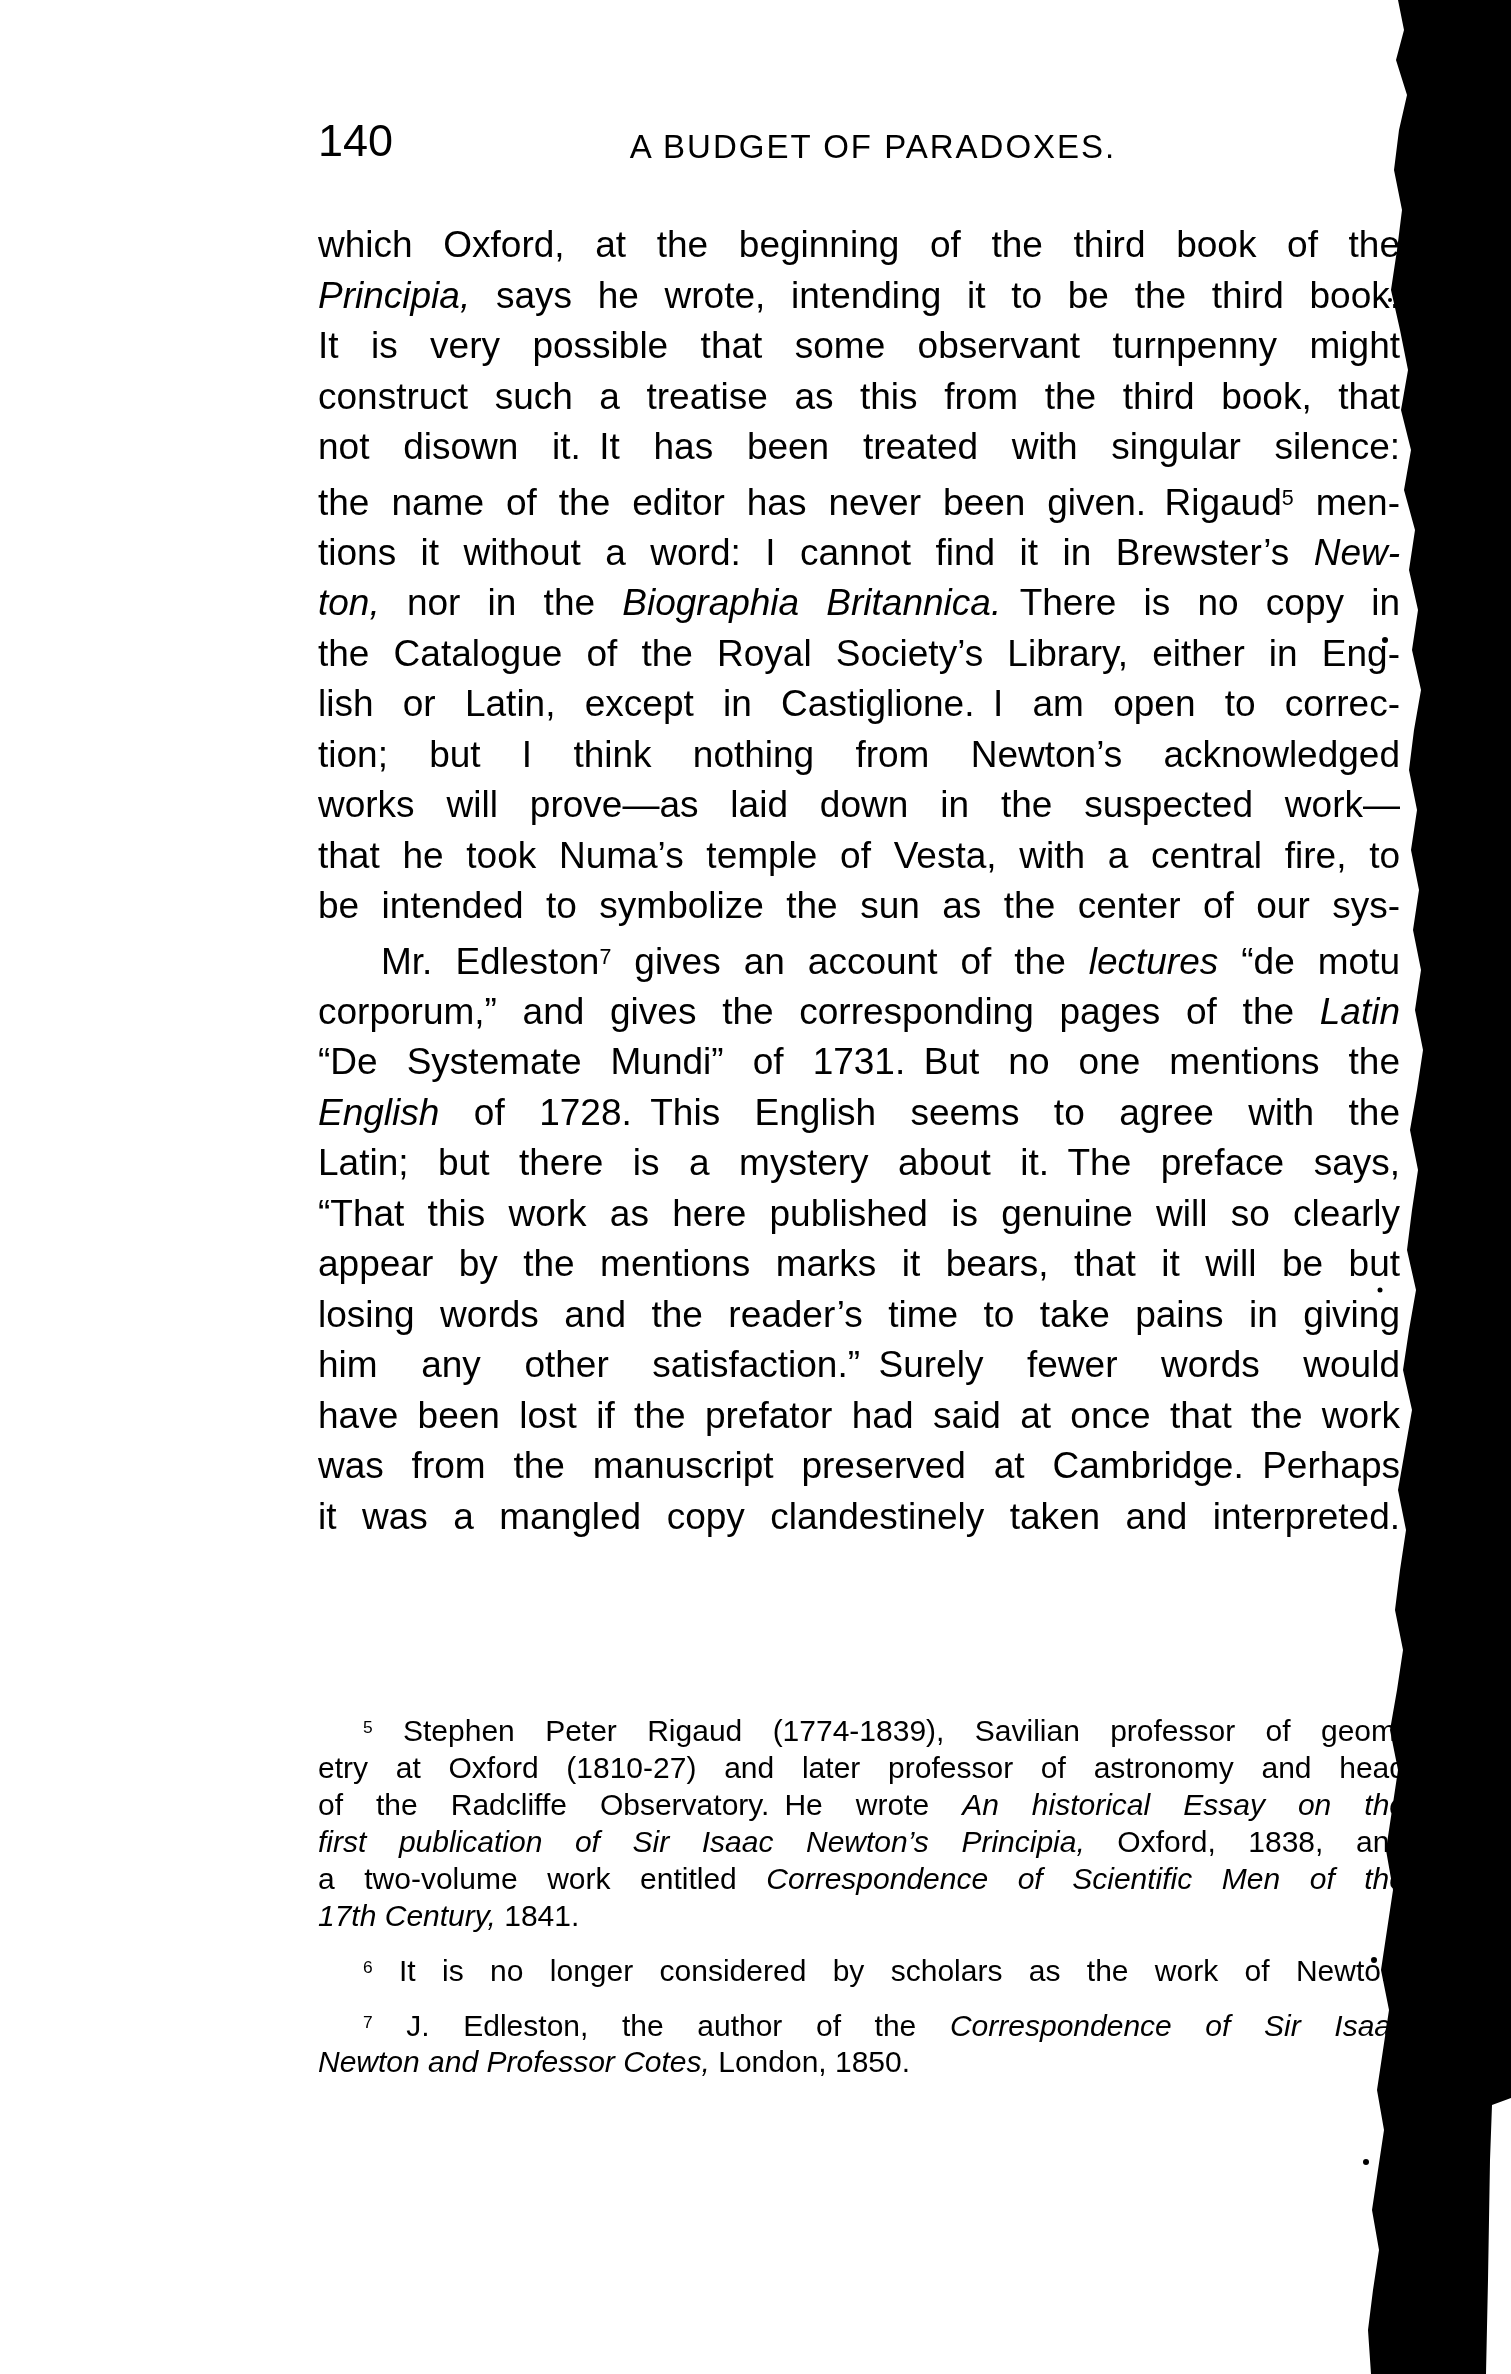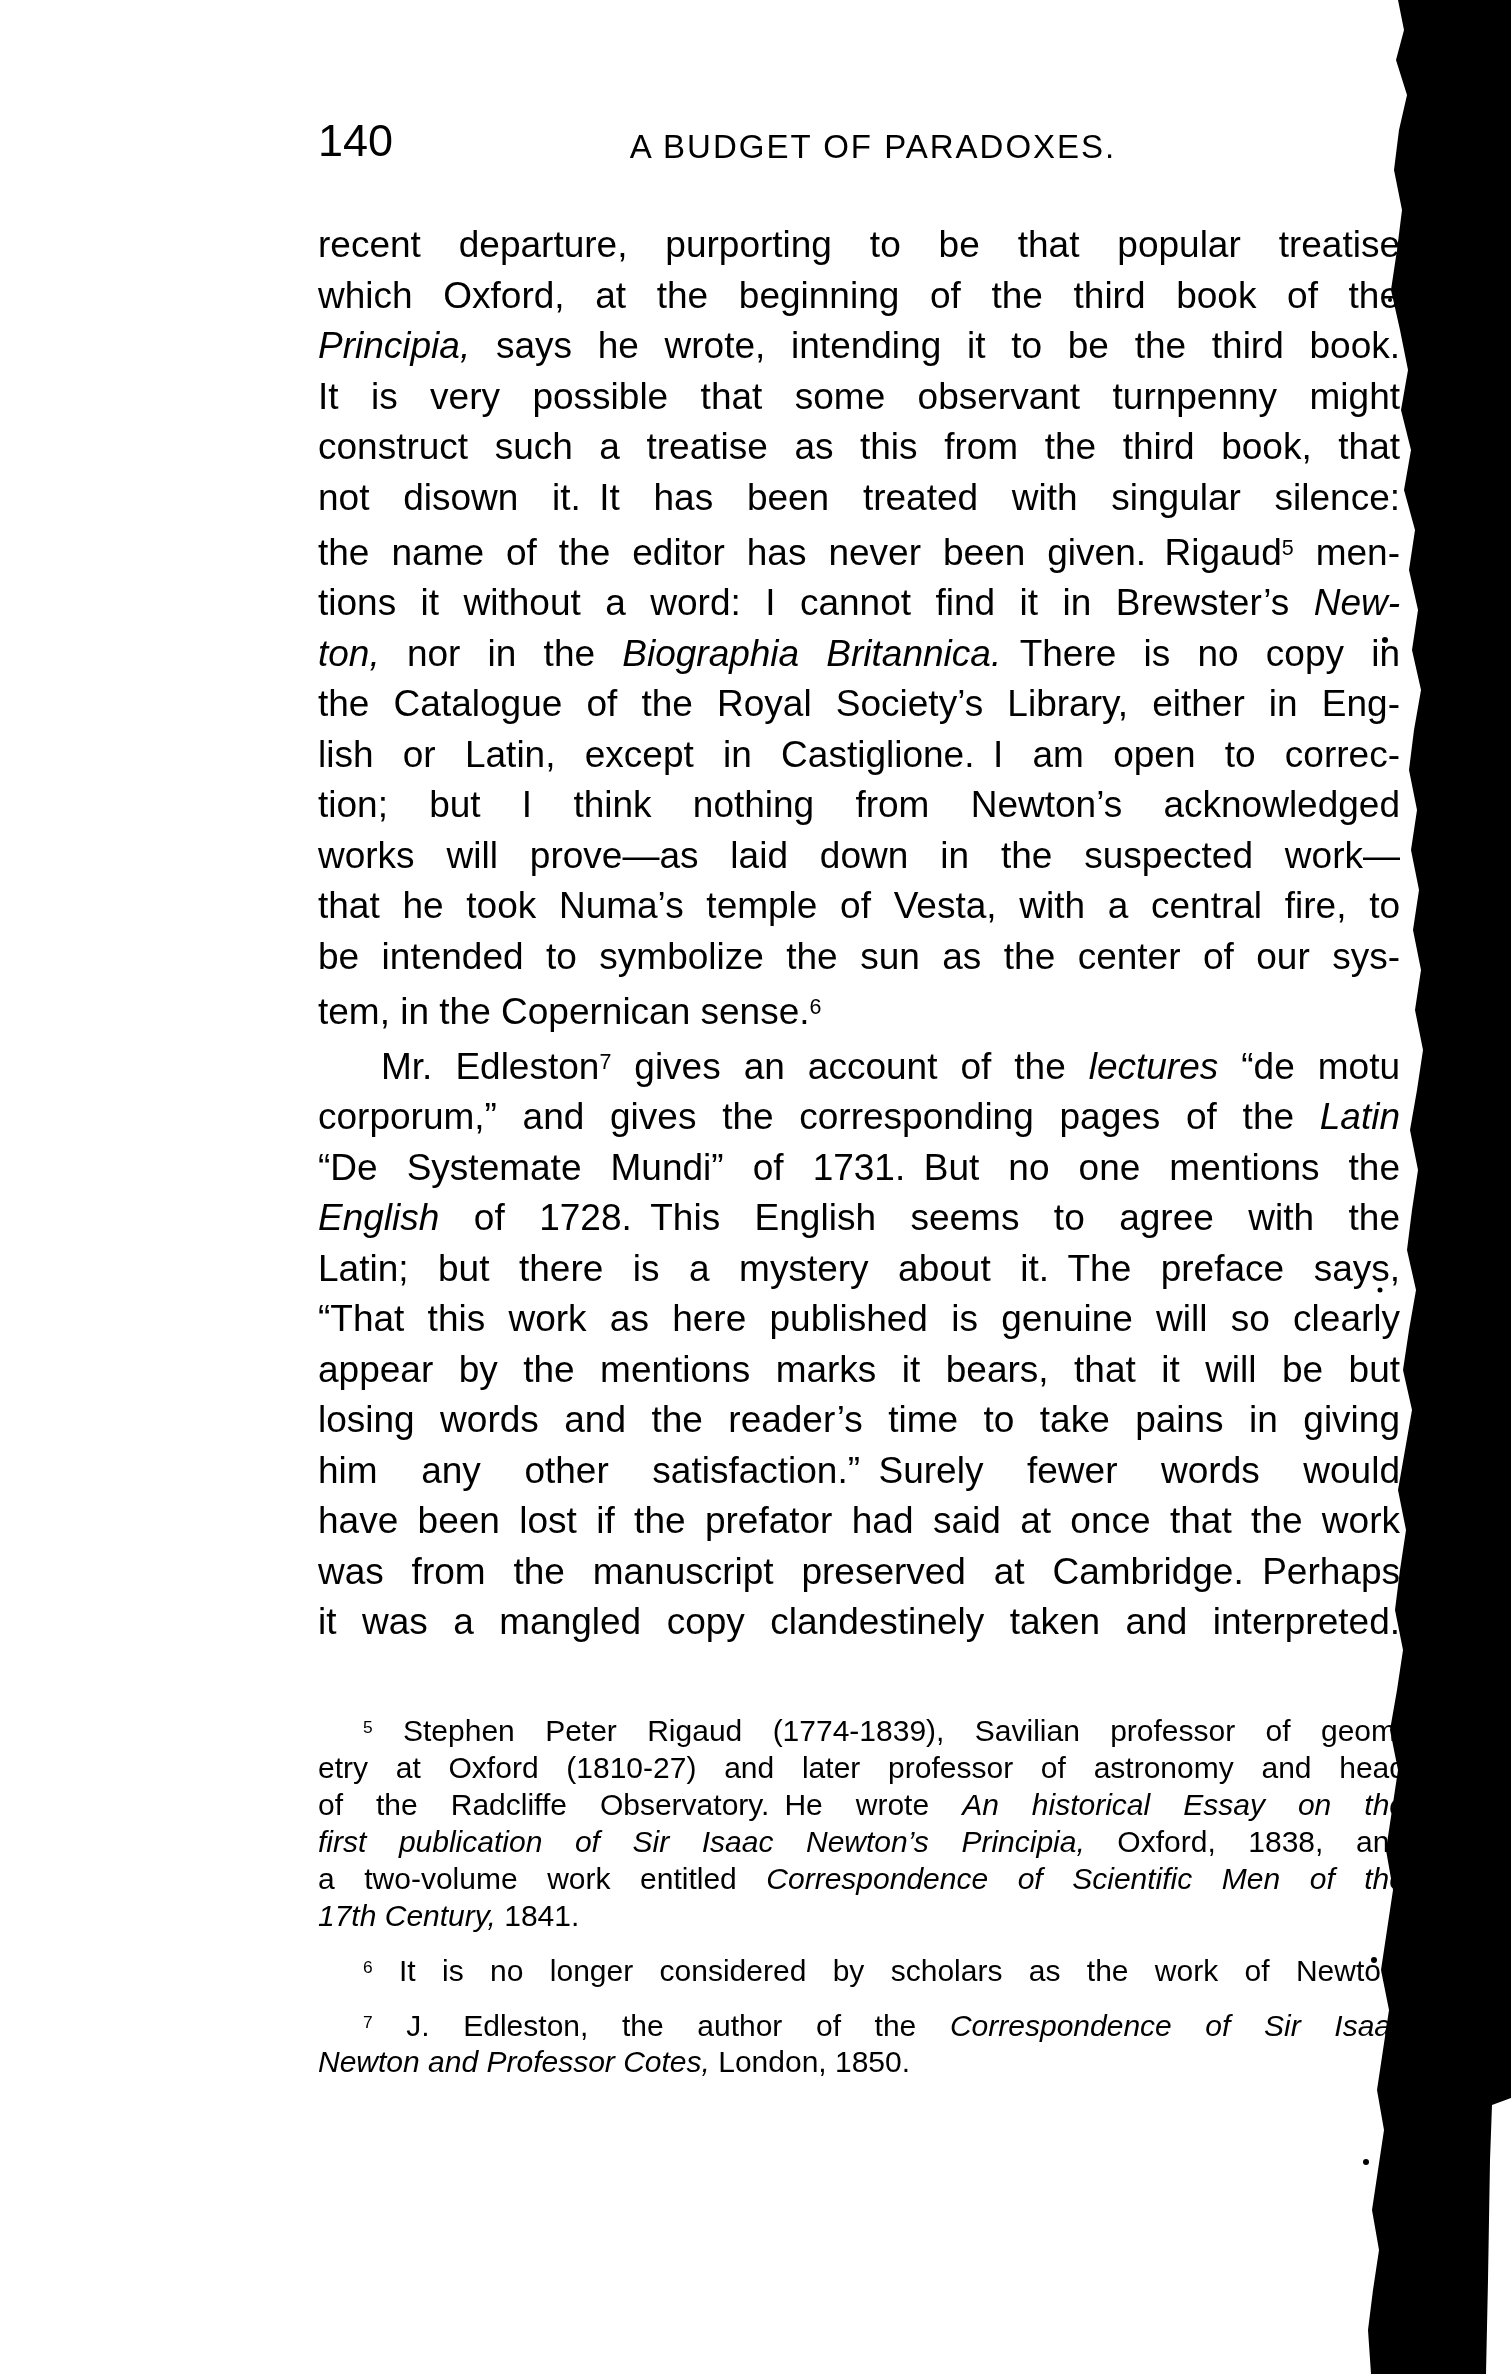--- a/index.html
+++ b/index.html
@@ -41,36 +41,34 @@
 <body>
 
 <div class="page">
 
   <div class="pagenum">140</div>
 
   <div class="runhead">A BUDGET OF PARADOXES.</div>
 
   <div class="bodytext">
     <div class="para">
-        <div class="line j"><span>recent departure, purporting to be that popular treatise</span></div>
         <div class="line j"><span>which Oxford, at the beginning of the third book of the</span></div>
         <div class="line j"><span class="i">Principia,</span><span> says he wrote, intending it to be the third book.</span></div>
         <div class="line j"><span>It is very possible that some observant turnpenny might</span></div>
         <div class="line j"><span>construct such a treatise as this from the third book, that</span></div>
         <div class="line j"><span>not disown it. It has been treated with singular silence:</span></div>
         <div class="line j"><span>the name of the editor has never been given. Rigaud</span><span class="sup">5</span><span> men-</span></div>
         <div class="line j"><span>tions it without a word: I cannot find it in Brewster’s </span><span class="i">New-</span></div>
         <div class="line j"><span class="i">ton,</span><span> nor in the </span><span class="i">Biographia Britannica.</span><span> There is no copy in</span></div>
         <div class="line j"><span>the Catalogue of the Royal Society’s Library, either in Eng-</span></div>
         <div class="line j"><span>lish or Latin, except in Castiglione. I am open to correc-</span></div>
         <div class="line j"><span>tion; but I think nothing from Newton’s acknowledged</span></div>
         <div class="line j"><span>works will prove—as laid down in the suspected work—</span></div>
         <div class="line j"><span>that he took Numa’s temple of Vesta, with a central fire, to</span></div>
         <div class="line j"><span>be intended to symbolize the sun as the center of our sys-</span></div>
-        <div class="line"><span>tem, in the Copernican sense.</span><span class="sup">6</span></div>
       </div>
     <div class="para">
         <div class="line j" style="text-indent: 63px;"><span>Mr. Edleston</span><span class="sup">7</span><span> gives an account of the </span><span class="i">lectures</span><span> “de motu</span></div>
         <div class="line j"><span>corporum,” and gives the corresponding pages of the </span><span class="i">Latin</span></div>
         <div class="line j"><span>“De Systemate Mundi” of 1731. But no one mentions the</span></div>
         <div class="line j"><span class="i">English</span><span> of 1728. This English seems to agree with the</span></div>
         <div class="line j"><span>Latin; but there is a mystery about it. The preface says,</span></div>
         <div class="line j"><span>“That this work as here published is genuine will so clearly</span></div>
         <div class="line j"><span>appear by the mentions marks it bears, that it will be but</span></div>
         <div class="line j"><span>losing words and the reader’s time to take pains in giving</span></div>

